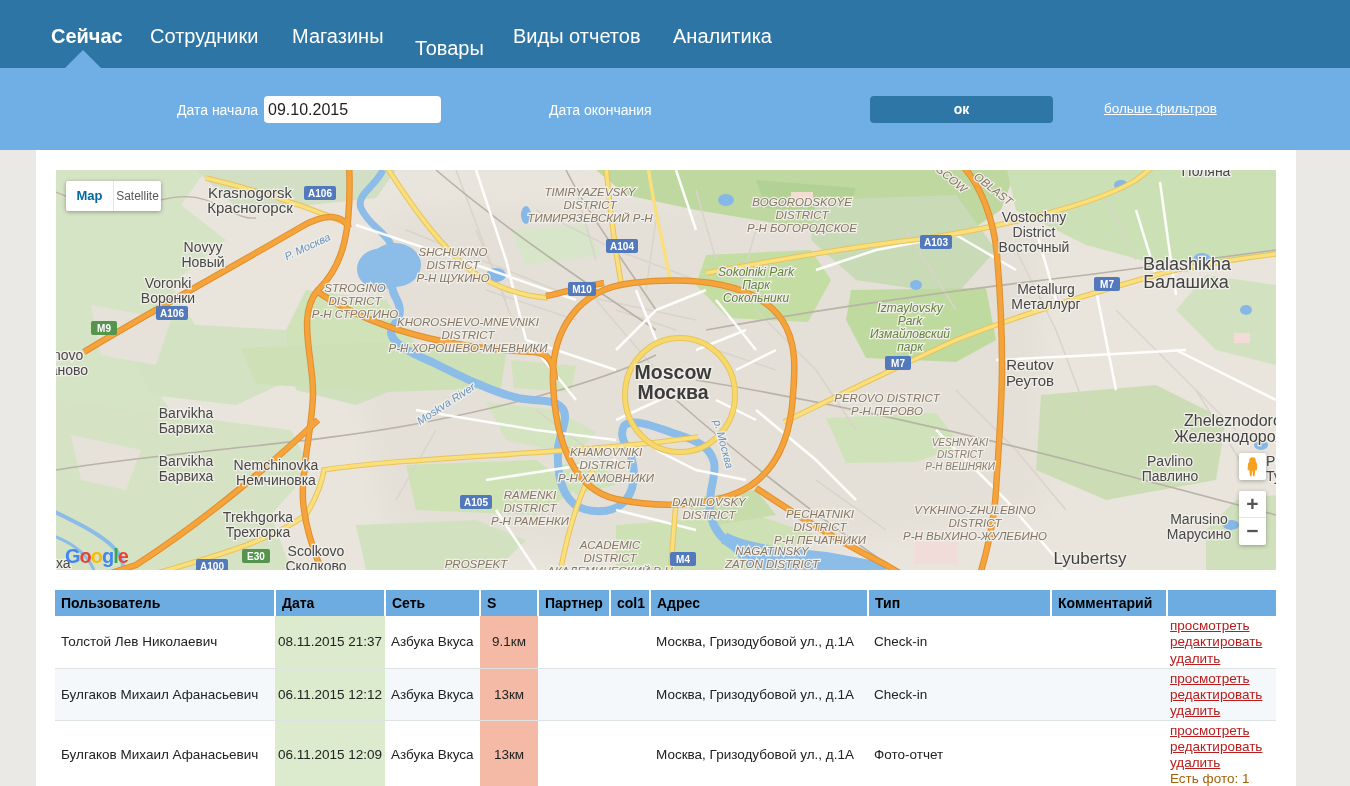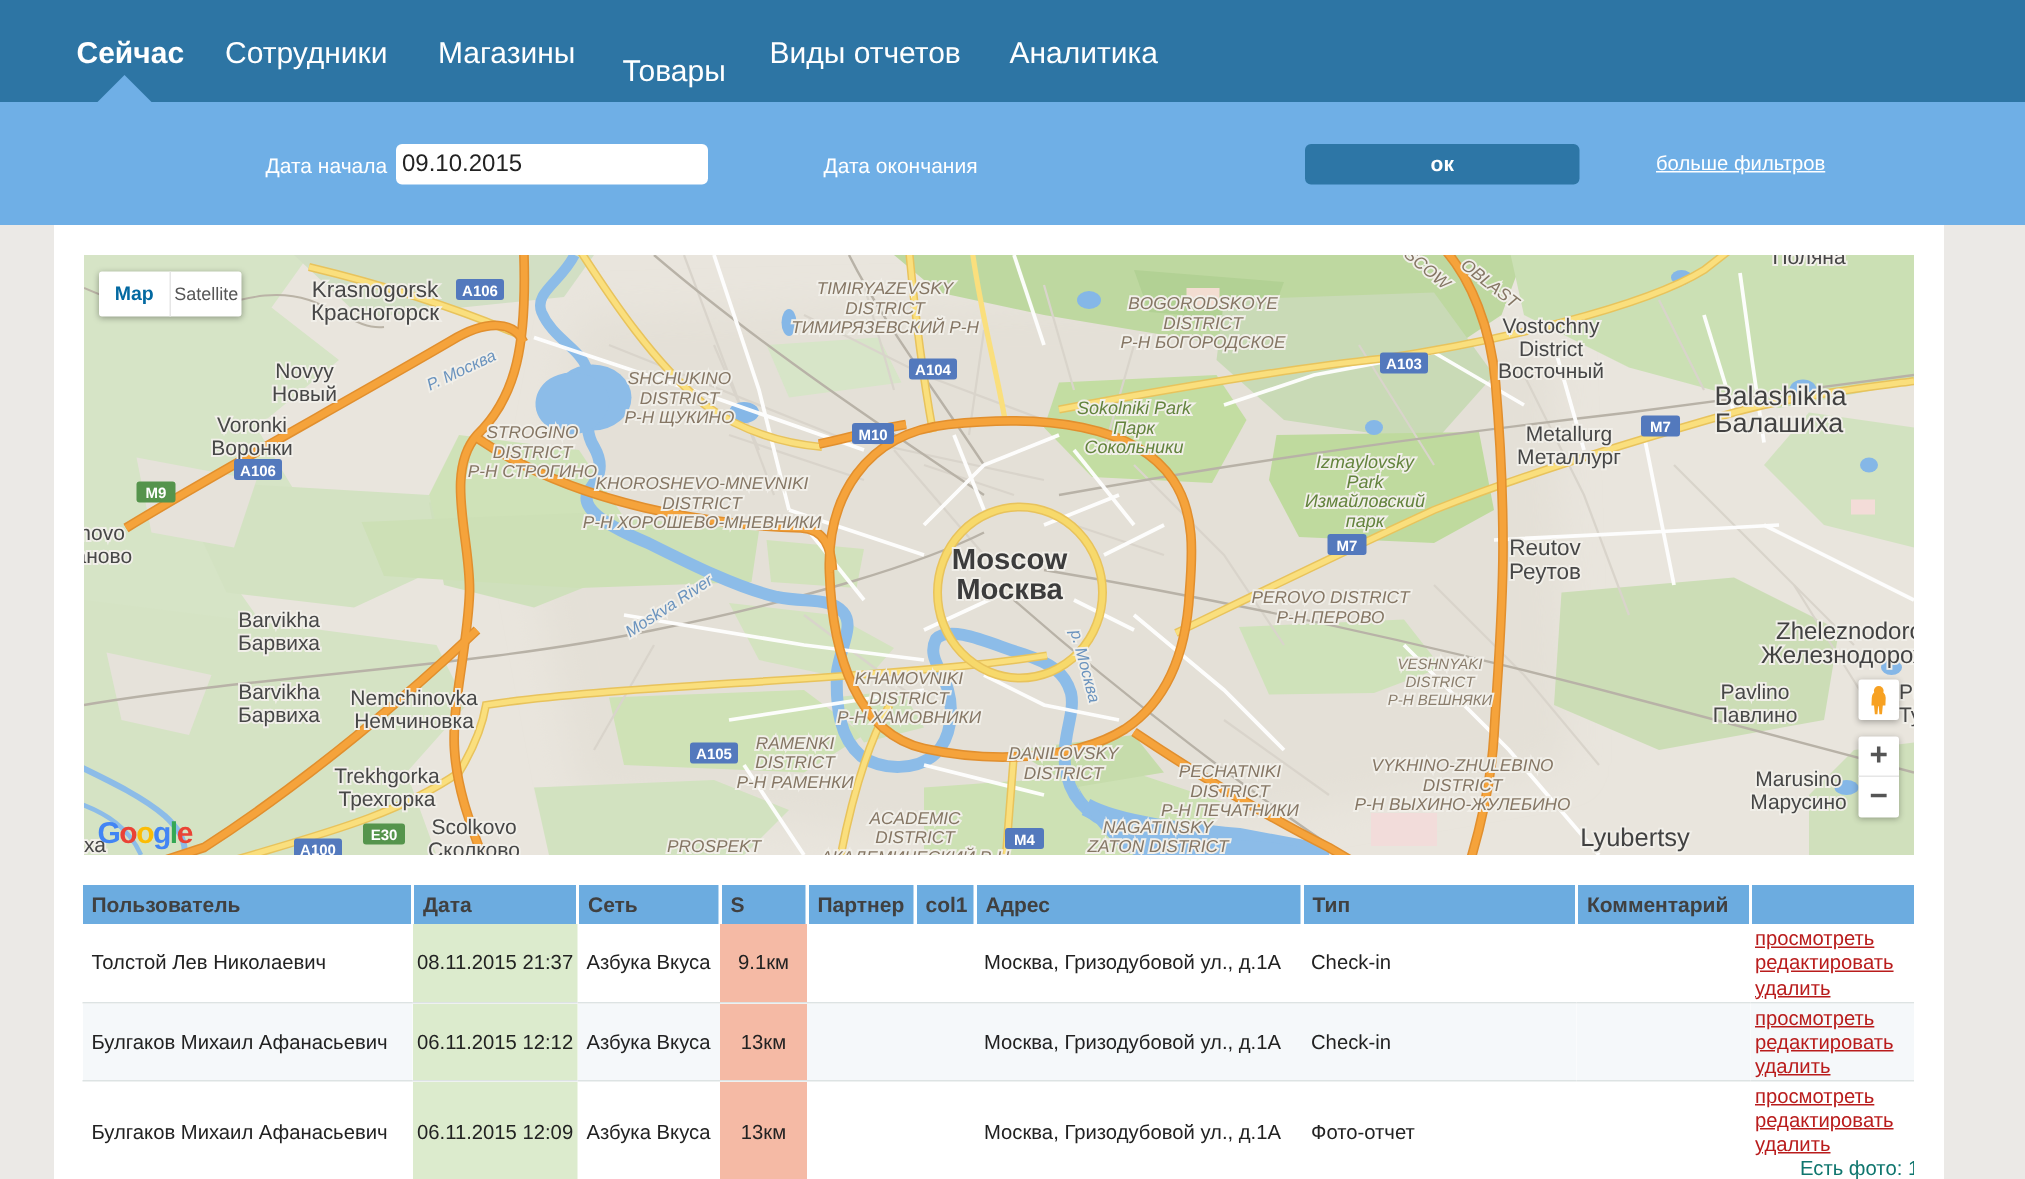--- a/index.html
+++ b/index.html
@@ -5,42 +5,42 @@
 html,body{margin:0;padding:0;}
 body{width:1350px;height:786px;background:#fff;font-family:"Liberation Sans",sans-serif;overflow:hidden;position:relative;}
 .abs{position:absolute;}
 
 #nav{left:0;top:0;width:1350px;height:84px;background:#2d75a4;}
 #nav a{position:absolute;top:25px;color:#fff;font-size:20px;line-height:22px;text-decoration:none;white-space:nowrap;}
 #tri{left:65px;top:50px;width:0;height:0;border-left:18px solid transparent;border-right:18px solid transparent;border-bottom:18px solid #6fafe6;}
 
 #fbar{left:0;top:68px;width:1350px;height:82px;background:#6fafe6;}
 #fbar .lbl{position:absolute;color:#fff;font-size:14px;}
-#fbar input{position:absolute;height:27px;width:208px;border:none;border-radius:4px;background:#fff;font-family:"Liberation Sans",sans-serif;font-size:16px;color:#222;padding:0 0 0 4px;box-sizing:border-box;top:28px;}
+#fbar input{position:absolute;height:27px;width:177px;border:none;border-radius:4px;background:#fff;font-family:"Liberation Sans",sans-serif;font-size:16px;color:#222;padding:0 0 0 4px;box-sizing:border-box;top:28px;}
 #okbtn{left:870px;top:96px;width:183px;height:27px;background:#2d76a6;border-radius:4px;color:#fff;font-weight:bold;font-size:14px;text-align:center;line-height:27px;}
 #morelink{left:1104px;top:101px;color:#fff;font-size:13.5px;text-decoration:underline;}
 
 #lstrip{left:0;top:150px;width:36px;height:636px;background:#ebe9e6;}
 #rstrip{left:1296px;top:150px;width:54px;height:636px;background:#ebe9e6;}
 
 #map{left:56px;top:170px;width:1220px;height:400px;overflow:hidden;background:#e9e5dd;}
 #mapsat{left:10px;top:11px;height:30px;background:#fff;border-radius:2px;box-shadow:0 1px 4px rgba(0,0,0,.35);font-size:13px;}
 #mapsat .c{float:left;width:47px;text-align:center;line-height:30px;font-size:12px;}
 #mapsat .c1{font-weight:bold;color:#0369a1;border-right:1px solid #e6e6e6;}
 #mapsat .c2{color:#565656;}
 #glogo{left:9px;top:375px;font-size:20px;font-weight:bold;letter-spacing:-1px;}
 #attr{right:0;bottom:0;height:14px;width:356px;background:rgba(250,250,250,.78);font-size:11px;color:#3c3c3c;white-space:nowrap;}
 #attr span{position:absolute;top:1px;}
 #pegman{left:1183px;top:283px;width:27px;height:27px;background:#fff;border-radius:2px;box-shadow:0 1px 4px rgba(0,0,0,.3);text-align:center;}
 #zoomc{left:1183px;top:321px;width:27px;height:54px;background:#fff;border-radius:2px;box-shadow:0 1px 4px rgba(0,0,0,.3);}
 #zoomc .z{width:27px;height:26px;text-align:center;font-size:21px;font-weight:bold;color:#555;line-height:26px;}
 #zoomc .z1{border-bottom:1px solid #e6e6e6;}
 
 #tbl{left:55px;top:590px;width:1221px;border-collapse:collapse;table-layout:fixed;font-size:13.5px;color:#222;}
-#tbl th{background:#6cace0;color:#404040;font-weight:bold;text-align:left;height:26px;padding:0 0 0 6px;border-right:2px solid #fff;font-size:14px;overflow:hidden;white-space:nowrap;}
+#tbl th{background:#6cace0;color:#000000;font-weight:bold;text-align:left;height:26px;padding:0 0 0 6px;border-right:2px solid #fff;font-size:14px;overflow:hidden;white-space:nowrap;}
 #tbl th:last-child{border-right:none;}
 #tbl td{padding:0 0 0 6px;overflow:hidden;white-space:nowrap;}
 #tbl tr.r{height:52px;}
 #tbl tr.r2 td{background:#f5f8fa;}
 #tbl tr.r + tr.r td{border-top:1px solid #dde3e3;}
 #tbl tr td.dt{background:#dcebcd;padding-left:3px;}
 #tbl tr td.s{background:#f5baa5;text-align:center;padding-left:0;}
 #tbl td.act{padding:2px 0 0 3px;line-height:16.3px;vertical-align:top;}
 #tbl tr.r2 td.dt,#tbl tr.r3 td.dt{background:#dcebcd;}
 #tbl a.lk{color:#b91c1c;text-decoration:underline;}
@@ -474,16 +474,16 @@
   <tr class="r r3" style="height:65px;">
         <td>Булгаков Михаил Афанасьевич</td>
         <td class="dt">06.11.2015 12:09</td>
         <td>Азбука Вкуса</td>
         <td class="s">13км</td>
         <td></td>
         <td></td>
         <td>Москва, Гризодубовой ул., д.1А</td>
         <td>Фото-отчет</td>
         <td></td>
-        <td class="act"><a class="lk">просмотреть</a><br><a class="lk">редактировать</a><br><a class="lk">удалить</a><br><span style="color:#0f766e;margin-left:30px;">Есть фото: 1</span></td>
+        <td class="act"><a class="lk">просмотреть</a><br><a class="lk">редактировать</a><br><a class="lk">удалить</a><br><span style="color:#a16207;">Есть фото: 1</span></td>
       </tr>
 </tbody>
   </table>
 
 </body></html>

